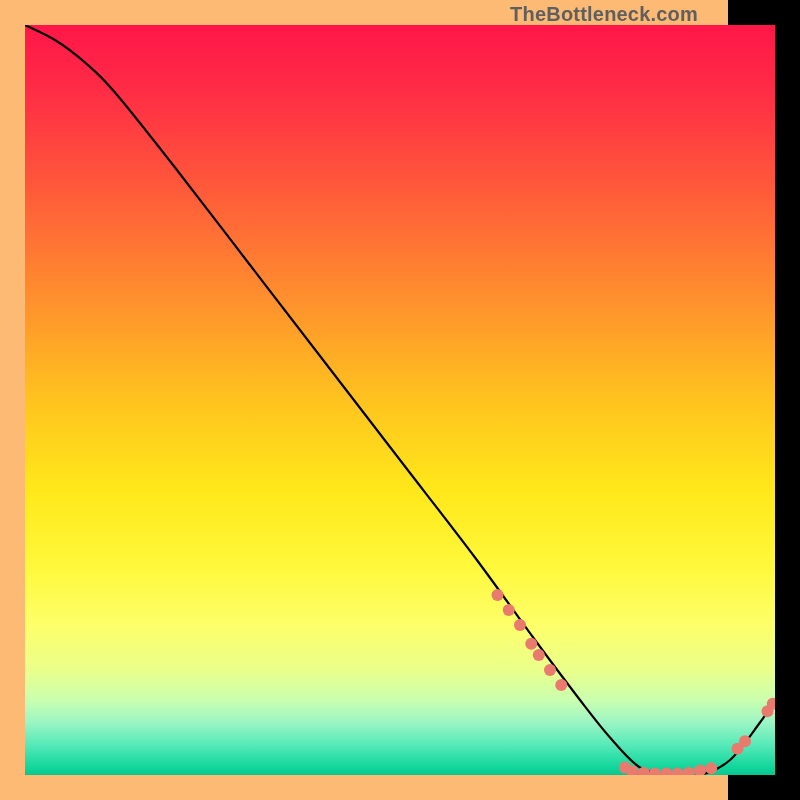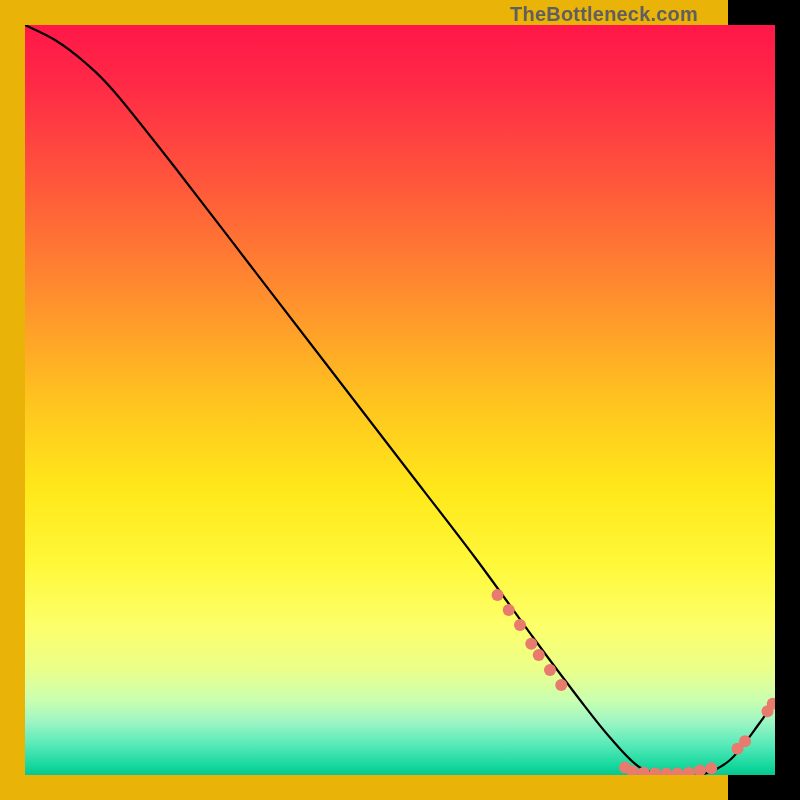--- a/index.html
+++ b/index.html
@@ -1,21 +1,21 @@
 <!DOCTYPE html>
 <html><head>
 <meta charset="utf-8">
 <style>
   * { margin: 0; padding: 0; box-sizing: border-box; }
   html, body { width: 800px; height: 800px; background: #000; overflow: hidden; }
   .stage {
     position: relative;
     width: 728px;
     height: 800px;
-    background: #eab308;
+    background: #fdba74;
   }
   .plot-box {
     position: absolute;
     left: 25px;
     top: 25px;
     width: 750px;
     height: 750px;
     overflow: hidden;
   }
   .gradient-fill {

